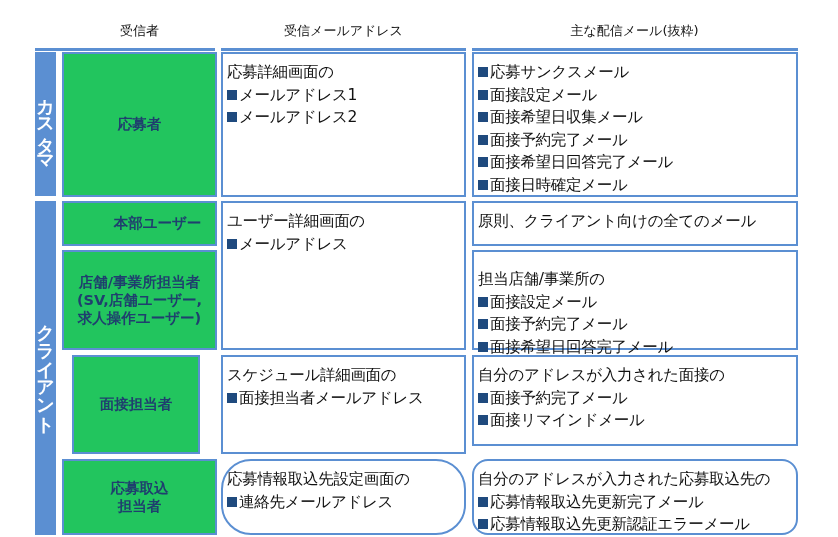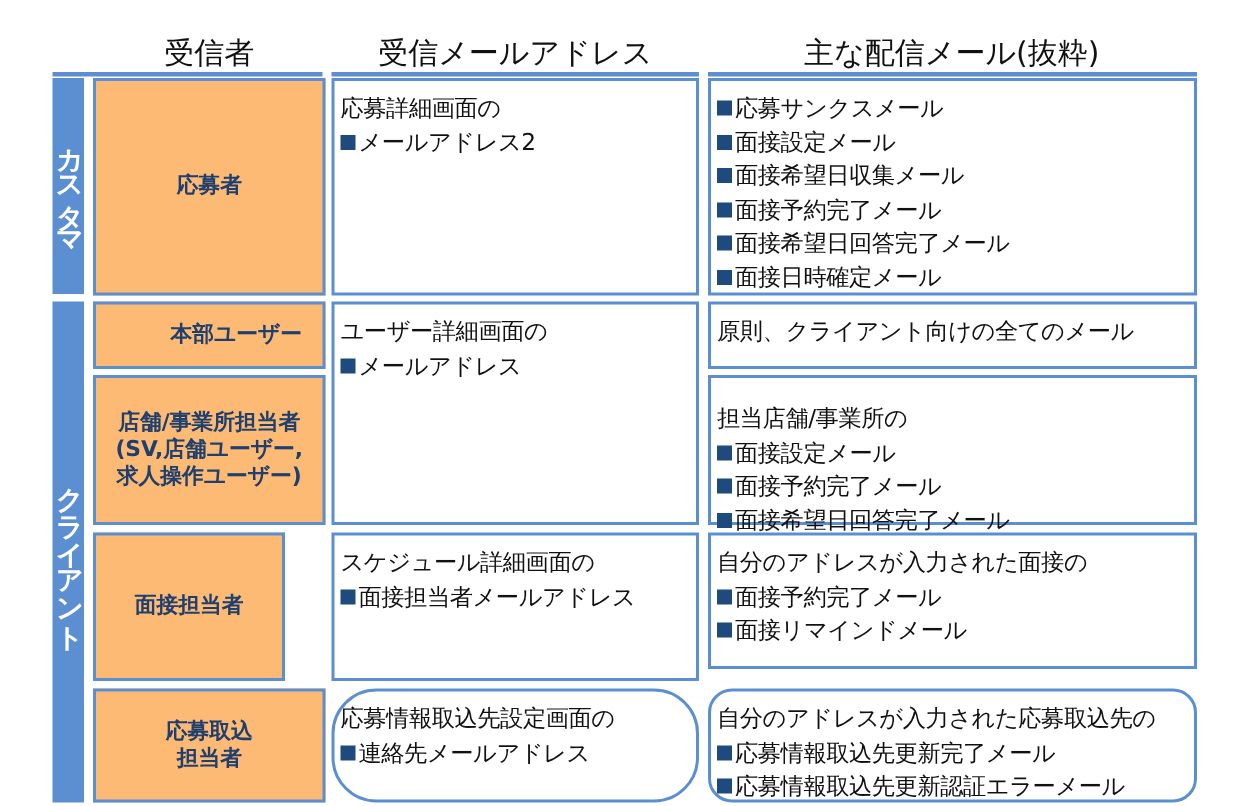--- a/index.html
+++ b/index.html
@@ -1,24 +1,24 @@
 <!DOCTYPE html>
 <html><head>
 <meta charset="utf-8">
 <style>
   html, body { margin:0; padding:0; background:#ffffff; }
   body { width:838px; height:537px; position:relative; overflow:hidden;
          font-family:"DejaVu Sans","Liberation Sans",sans-serif; color:#111; }
   .abs { position:absolute; box-sizing:border-box; }
-  .hdr { font-size:20px; text-align:center; top:22px; }
+  .hdr { font-size:13px; text-align:center; top:22px; }
   .hline { top:48px; height:3px; background:#5b8fd2; }
   .group { background:#5b8fd2; color:#fff; font-weight:bold; font-size:18px;
            display:flex; align-items:center; justify-content:center;
            writing-mode:vertical-rl; text-orientation:upright; letter-spacing:-2px; }
-  .rcell { background:#fdba74; border:2px solid #5b8fd2; color:#1f3f6e; font-weight:bold;
+  .rcell { background:#22c55e; border:2px solid #5b8fd2; color:#1f3f6e; font-weight:bold;
            font-size:14.5px; display:flex; flex-direction:column; align-items:center;
            justify-content:center; text-align:center; line-height:1.25; }
   .tcell { background:#fff; border:2px solid #5b8fd2; font-size:15.5px; line-height:22.5px;
            padding:7px 0 0 4px; letter-spacing:-0.3px; white-space:nowrap; }
   .ln { display:block; }
   .sq { display:inline-block; width:10px; height:10px; background:#1f4a7e; margin-right:2px;
         vertical-align:0px; }
 </style>
 </head>
 <body>
@@ -31,20 +31,21 @@
 <div class="abs hline" style="left:472px;width:326px;"></div>
 
 <div class="abs group" style="left:35px;top:52px;width:21px;height:144px;">カスタマ</div>
 <div class="abs group" style="left:35px;top:201px;width:21px;height:334px;">クライアント</div>
 
 <div class="abs rcell" style="left:62px;top:52px;width:155px;height:145px;">
   <span>応募者</span>
 </div>
 <div class="abs tcell" style="left:221px;top:52px;width:245px;height:145px;">
   <span class="ln">応募詳細画面の</span>
+  <span class="ln"><span class="sq"></span><span>メールアドレス1</span></span>
   <span class="ln"><span class="sq"></span><span>メールアドレス2</span></span>
 </div>
 <div class="abs tcell" style="left:472px;top:52px;width:326px;height:145px;">
   <span class="ln"><span class="sq"></span><span>応募サンクスメール</span></span>
   <span class="ln"><span class="sq"></span><span>面接設定メール</span></span>
   <span class="ln"><span class="sq"></span><span>面接希望日収集メール</span></span>
   <span class="ln"><span class="sq"></span><span>面接予約完了メール</span></span>
   <span class="ln"><span class="sq"></span><span>面接希望日回答完了メール</span></span>
   <span class="ln"><span class="sq"></span><span>面接日時確定メール</span></span>
 </div>
@@ -66,21 +67,21 @@
   <span>(SV,店舗ユーザー,</span>
   <span>求人操作ユーザー)</span>
 </div>
 <div class="abs tcell" style="left:472px;top:250px;width:326px;height:100px;padding-top:16px;">
   <span class="ln">担当店舗/事業所の</span>
   <span class="ln"><span class="sq"></span><span>面接設定メール</span></span>
   <span class="ln"><span class="sq"></span><span>面接予約完了メール</span></span>
   <span class="ln"><span class="sq"></span><span>面接希望日回答完了メール</span></span>
 </div>
 
-<div class="abs rcell" style="left:62px;top:355px;width:128px;height:99px;">
+<div class="abs rcell" style="left:72px;top:355px;width:128px;height:99px;">
   <span>面接担当者</span>
 </div>
 <div class="abs tcell" style="left:221px;top:355px;width:245px;height:99px;">
   <span class="ln">スケジュール詳細画面の</span>
   <span class="ln"><span class="sq"></span><span>面接担当者メールアドレス</span></span>
 </div>
 <div class="abs tcell" style="left:472px;top:355px;width:326px;height:91px;">
   <span class="ln">自分のアドレスが入力された面接の</span>
   <span class="ln"><span class="sq"></span><span>面接予約完了メール</span></span>
   <span class="ln"><span class="sq"></span><span>面接リマインドメール</span></span>

